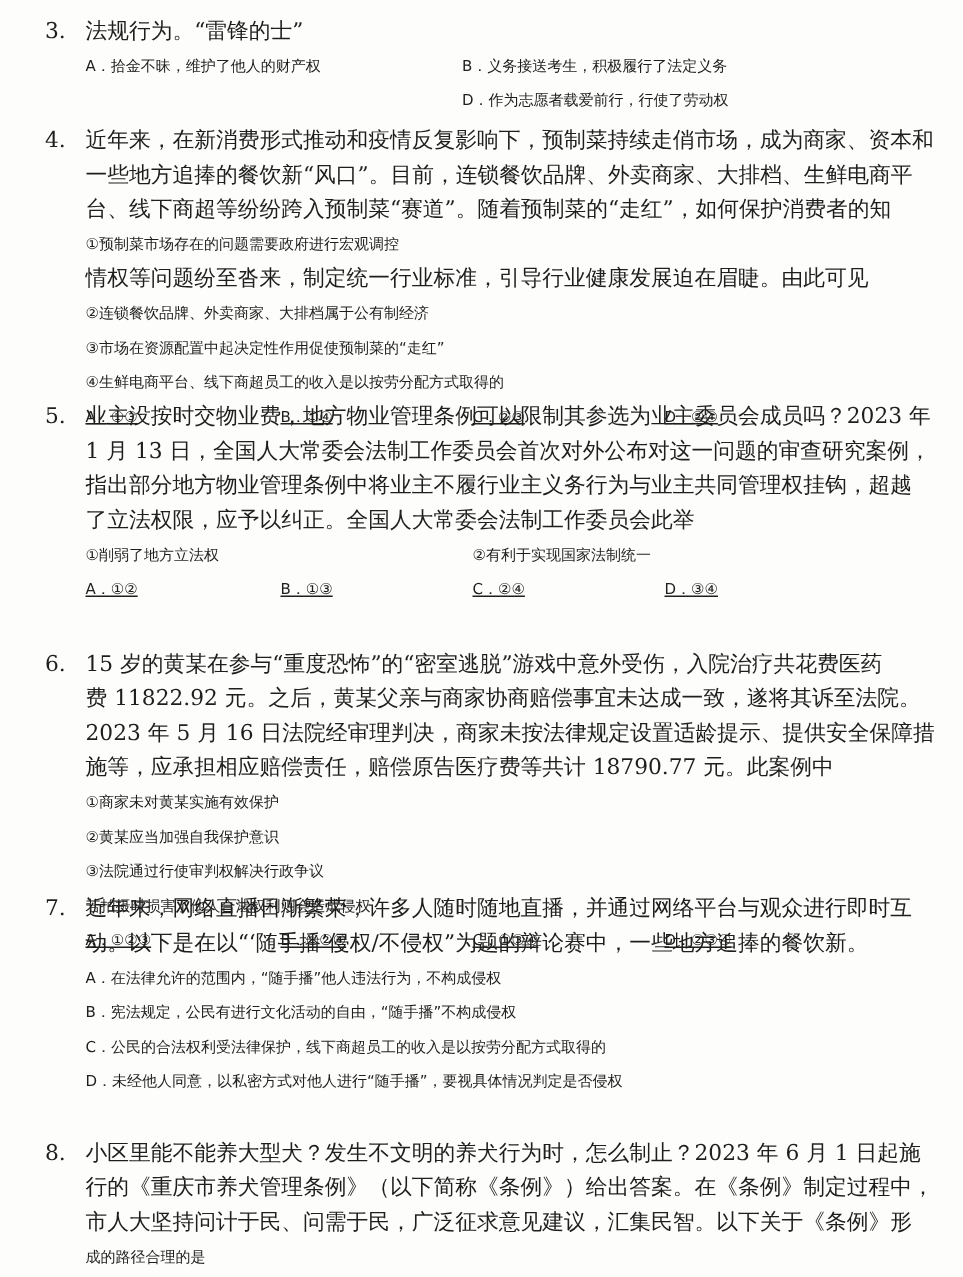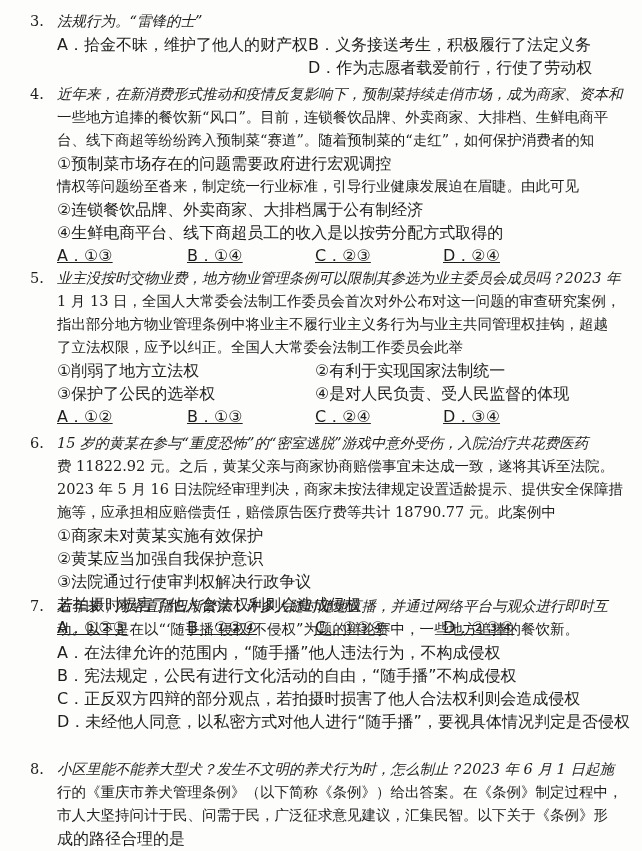--- a/index.html
+++ b/index.html
@@ -1,27 +1,27 @@
 <!DOCTYPE html>
 <html><head>
 <meta charset="utf-8">
 <style>
   html, body { margin:0; padding:0; }
   body { width:642px; height:851px; background:#fdfdfb; overflow:hidden; position:relative;
          font-family:"DejaVu Serif","Liberation Serif",serif; color:#1e1e1e; font-size:14.5px; }
   .q { position:absolute; left:30px; width:600px; }
   .line { height:23px; line-height:23px; white-space:nowrap; position:relative; }
   .num { position:absolute; left:0; width:26px; }
-  .txt { position:absolute; left:27px;font-style:italic; }
+  .txt { position:absolute; left:27px; }
   .ind { padding-left:27px; }
   .opts4 { position:relative; height:23px; line-height:23px; }
   .opts4 span { position:absolute; top:0;text-decoration:underline; }
   .opts2 { position:relative; height:23px; line-height:23px; }
   .opts2 span { position:absolute; top:0; }
-  .sans { font-family:"DejaVu Sans","Liberation Sans",sans-serif; font-size:16px; }
+  .sans { font-family:"DejaVu Sans","Liberation Sans",sans-serif; font-size:10px; }
 </style>
 </head>
 <body>
 
 <div class="q" style="top:10px;">
   <div class="line">
       <span class="num">3.</span>
       <span class="txt">法规行为。“雷锋的士”</span>
     </div>
   <div class="opts2 sans">
@@ -36,44 +36,41 @@
 <div class="q" style="top:83px;">
   <div class="line">
       <span class="num">4.</span>
       <span class="txt">近年来，在新消费形式推动和疫情反复影响下，预制菜持续走俏市场，成为商家、资本和</span>
     </div>
   <div class="line ind">一些地方追捧的餐饮新“风口”。目前，连锁餐饮品牌、外卖商家、大排档、生鲜电商平</div>
   <div class="line ind">台、线下商超等纷纷跨入预制菜“赛道”。随着预制菜的“走红”，如何保护消费者的知</div>
   <div class="line ind sans">①预制菜市场存在的问题需要政府进行宏观调控</div>
   <div class="line ind">情权等问题纷至沓来，制定统一行业标准，引导行业健康发展迫在眉睫。由此可见</div>
   <div class="line ind sans">②连锁餐饮品牌、外卖商家、大排档属于公有制经济</div>
+  <div class="line ind sans">③市场在资源配置中起决定性作用促使预制菜的“走红”</div>
   <div class="line ind sans">④生鲜电商平台、线下商超员工的收入是以按劳分配方式取得的</div>
   <div class="opts4 sans">
       <span style="left:27px">A．①③</span>
       <span style="left:157px">B．①④</span>
       <span style="left:285px">C．②③</span>
       <span style="left:413px">D．②④</span>
     </div>
 </div>
 
 <div class="q" style="top:267px;">
   <div class="line">
       <span class="num">5.</span>
       <span class="txt">业主没按时交物业费，地方物业管理条例可以限制其参选为业主委员会成员吗？2023 年</span>
     </div>
   <div class="line ind">1 月 13 日，全国人大常委会法制工作委员会首次对外公布对这一问题的审查研究案例，</div>
   <div class="line ind">指出部分地方物业管理条例中将业主不履行业主义务行为与业主共同管理权挂钩，超越</div>
   <div class="line ind">了立法权限，应予以纠正。全国人大常委会法制工作委员会此举</div>
   <div class="opts2 sans">
       <span style="left:27px">①削弱了地方立法权</span>
       <span style="left:285px">②有利于实现国家法制统一</span>
-    </div>
-  <div class="opts2 sans">
-      <span style="left:27px">③保护了公民的选举权</span>
-      <span style="left:285px">④是对人民负责、受人民监督的体现</span>
     </div>
   <div class="opts4 sans">
       <span style="left:27px">A．①②</span>
       <span style="left:157px">B．①③</span>
       <span style="left:285px">C．②④</span>
       <span style="left:413px">D．③④</span>
     </div>
 </div>
 
 <div class="q" style="top:432px;">
@@ -97,21 +94,21 @@
 </div>
 
 <div class="q" style="top:595px;">
   <div class="line">
       <span class="num">7.</span>
       <span class="txt">近年来，网络直播日渐繁荣，许多人随时随地直播，并通过网络平台与观众进行即时互</span>
     </div>
   <div class="line ind">动。以下是在以“‘随手播’侵权/不侵权”为题的辩论赛中，一些地方追捧的餐饮新。</div>
   <div class="line ind sans">A．在法律允许的范围内，“随手播”他人违法行为，不构成侵权</div>
   <div class="line ind sans">B．宪法规定，公民有进行文化活动的自由，“随手播”不构成侵权</div>
-  <div class="line ind sans">C．正反双方四辩的部分观点，若拍摄时损害了他人合法权利则会造成侵权</div>
+  <div class="line ind sans">C．公民的合法权利受法律保护，线下商超员工的收入是以按劳分配方式取得的</div>
   <div class="line ind sans">D．未经他人同意，以私密方式对他人进行“随手播”，要视具体情况判定是否侵权</div>
 </div>
 
 <div class="q" style="top:758px;">
   <div class="line">
       <span class="num">8.</span>
       <span class="txt">小区里能不能养大型犬？发生不文明的养犬行为时，怎么制止？2023 年 6 月 1 日起施</span>
     </div>
   <div class="line ind">行的《重庆市养犬管理条例》（以下简称《条例》）给出答案。在《条例》制定过程中，</div>
   <div class="line ind">市人大坚持问计于民、问需于民，广泛征求意见建议，汇集民智。以下关于《条例》形</div>

